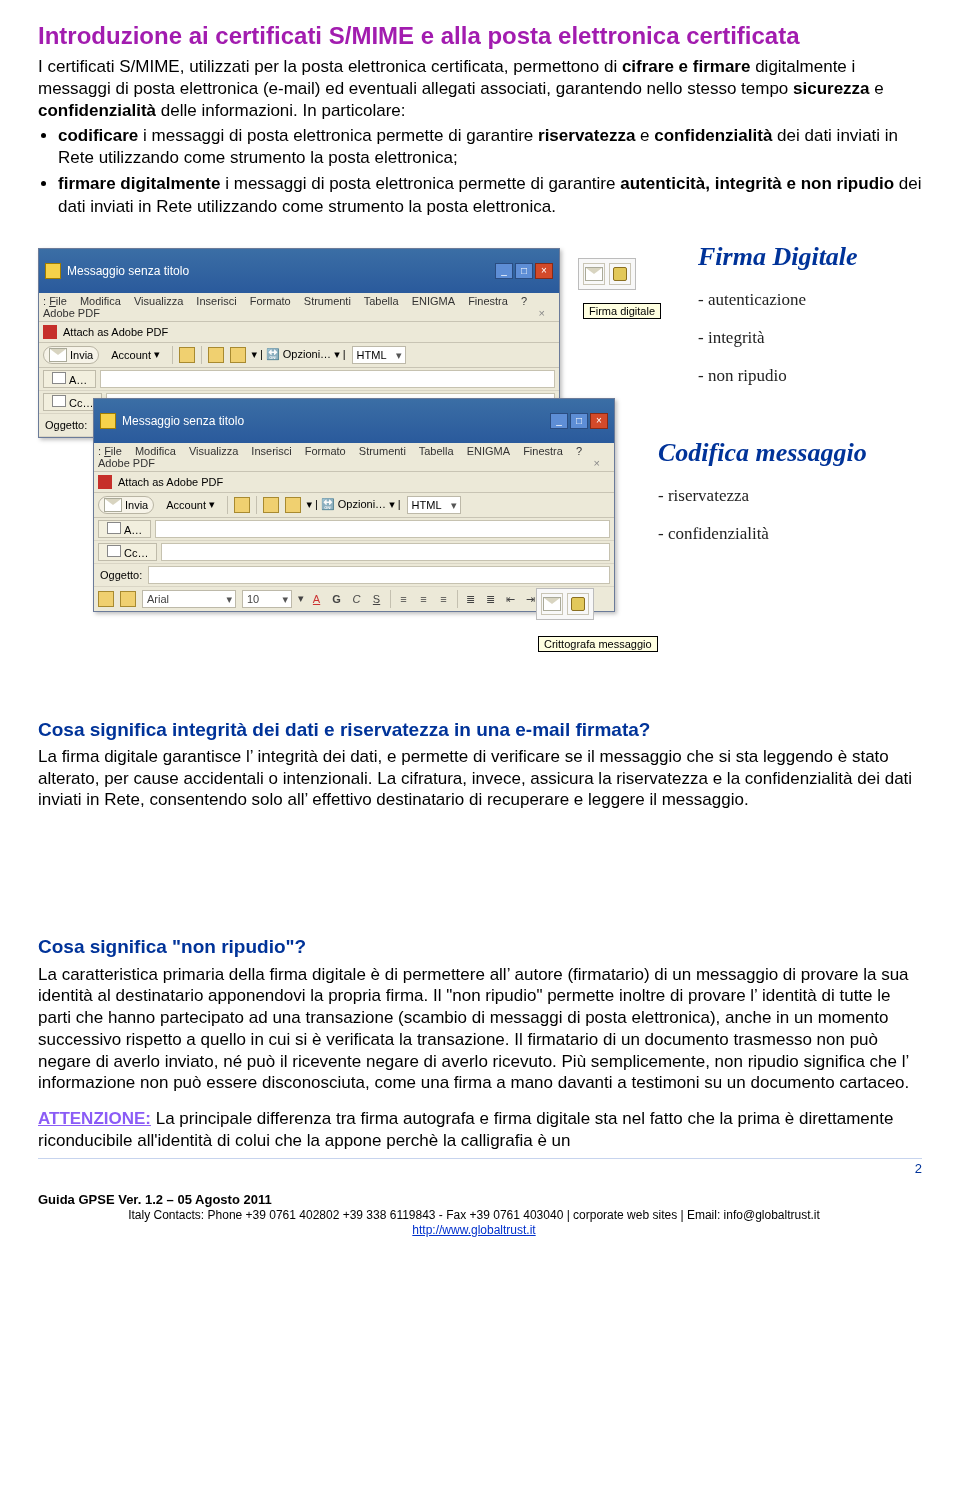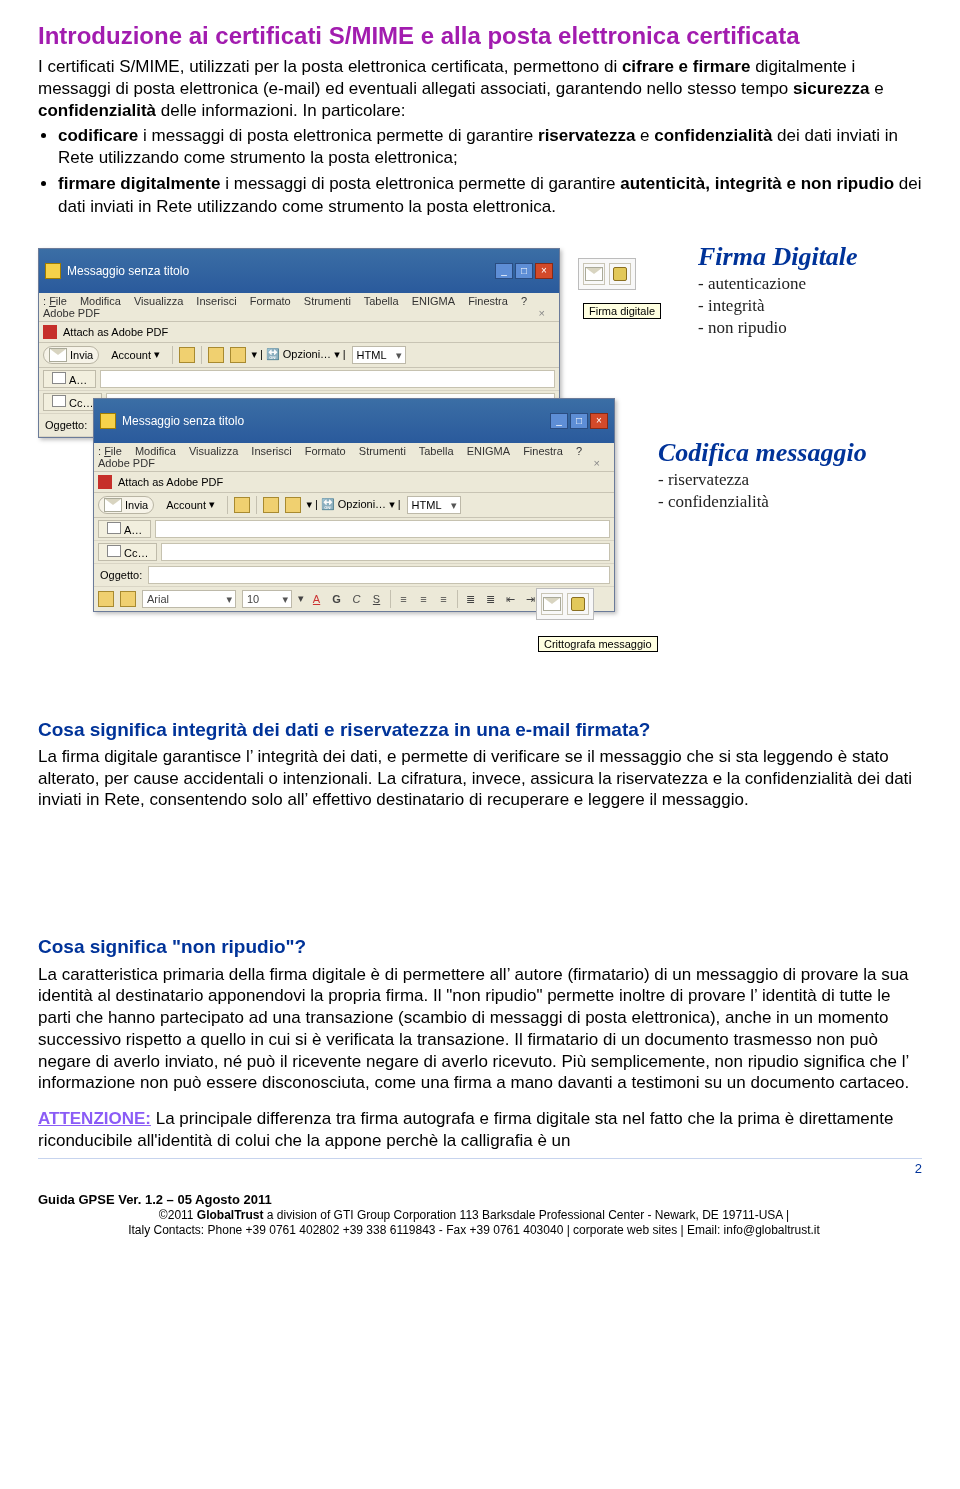--- a/index.html
+++ b/index.html
@@ -83,21 +83,21 @@
     display:flex; gap:4px; align-items:center;
   }
   .callout-hook .mini { width:20px; height:20px; border:1px solid #c9c5b5; display:inline-flex; align-items:center; justify-content:center; }
 
   .side-label {
     position:absolute;
     color:#003399;
     font-family: "Times New Roman", serif;
   }
   .side-label .big { font-size:26px; font-style:italic; font-weight:bold; }
-  .side-label .sub { font-size:17px; color:#222; margin-top:2px; font-style:normal; }
+  .side-label .sub { font-size:17px; color:#222; margin-top:18px; font-style:normal; }
 
   .page-num {
     text-align: right;
     color: #003399;
     font-size: 13px;
     margin-top: 6px;
     border-top: 1px solid #c7d4ee;
     padding-top: 2px;
   }
   .footer {
@@ -306,17 +306,15 @@
 
   <p style="margin-top:14px">
     <span class="attn">ATTENZIONE:</span><span> La principale differenza tra firma autografa e firma digitale sta nel fatto che la prima è direttamente riconducibile all'identità di colui che la appone perchè la calligrafia è un</span>
   </p>
 
   <div class="page-num">2</div>
 </div>
 
 <div class="footer">
   <div class="bold">Guida GPSE Ver. 1.2 – 05 Agosto 2011</div>
-  <div class="sep-wrap">
-    <span>©2011 </span><span class="bold">GlobalTrust</span><span> a division of GTI Group Corporation 113 Barksdale Professional Center - Newark, DE 19711-USA |</span>
-  </div>
   <div class="sep-wrap">Italy Contacts: Phone +39 0761 402802  +39 338 6119843 - Fax +39 0761 403040 | corporate web sites  |  Email: info@globaltrust.it</div>
+  <div class="sep-wrap"><a href="#">http://www.globaltrust.it</a></div>
 </div>
 
 </body></html>

